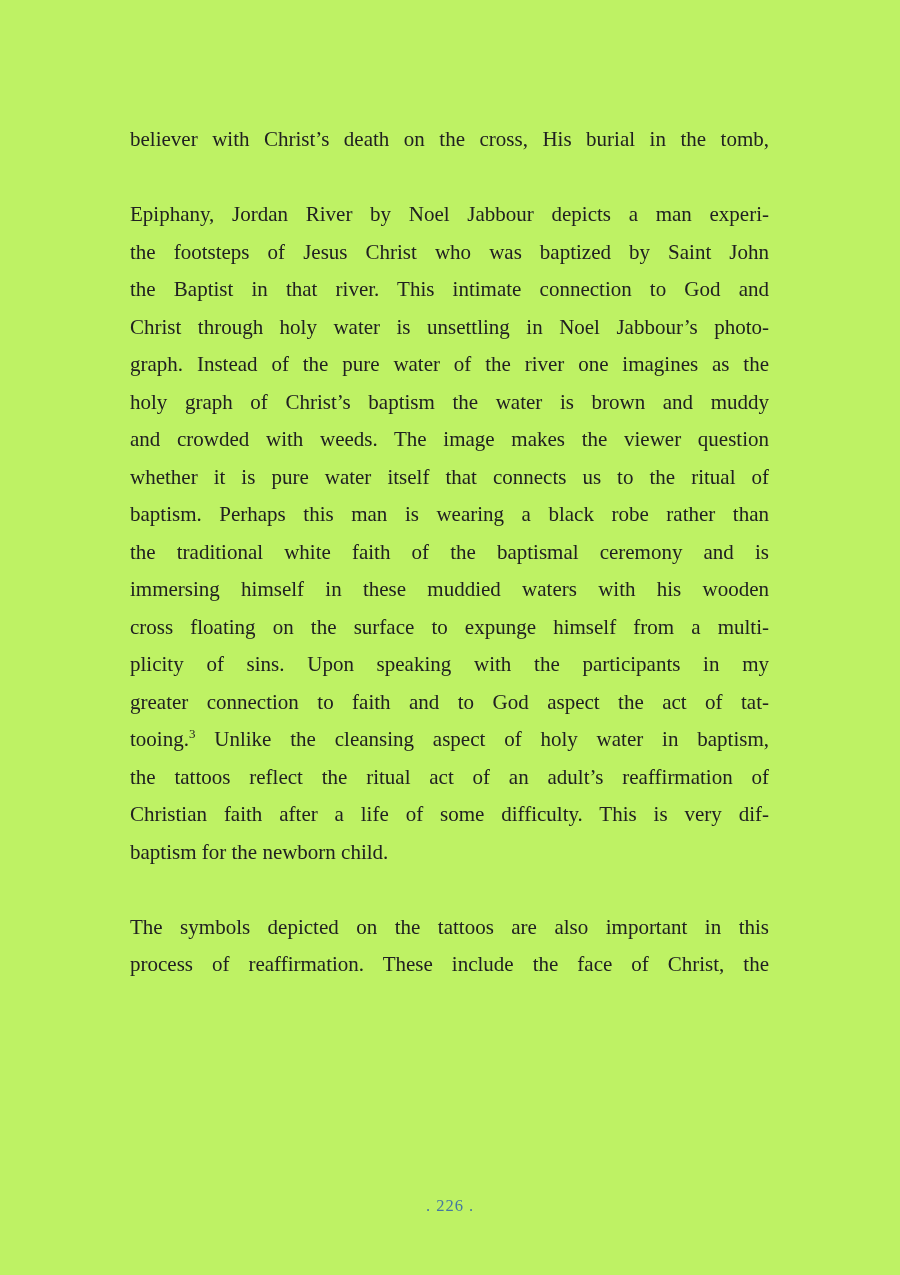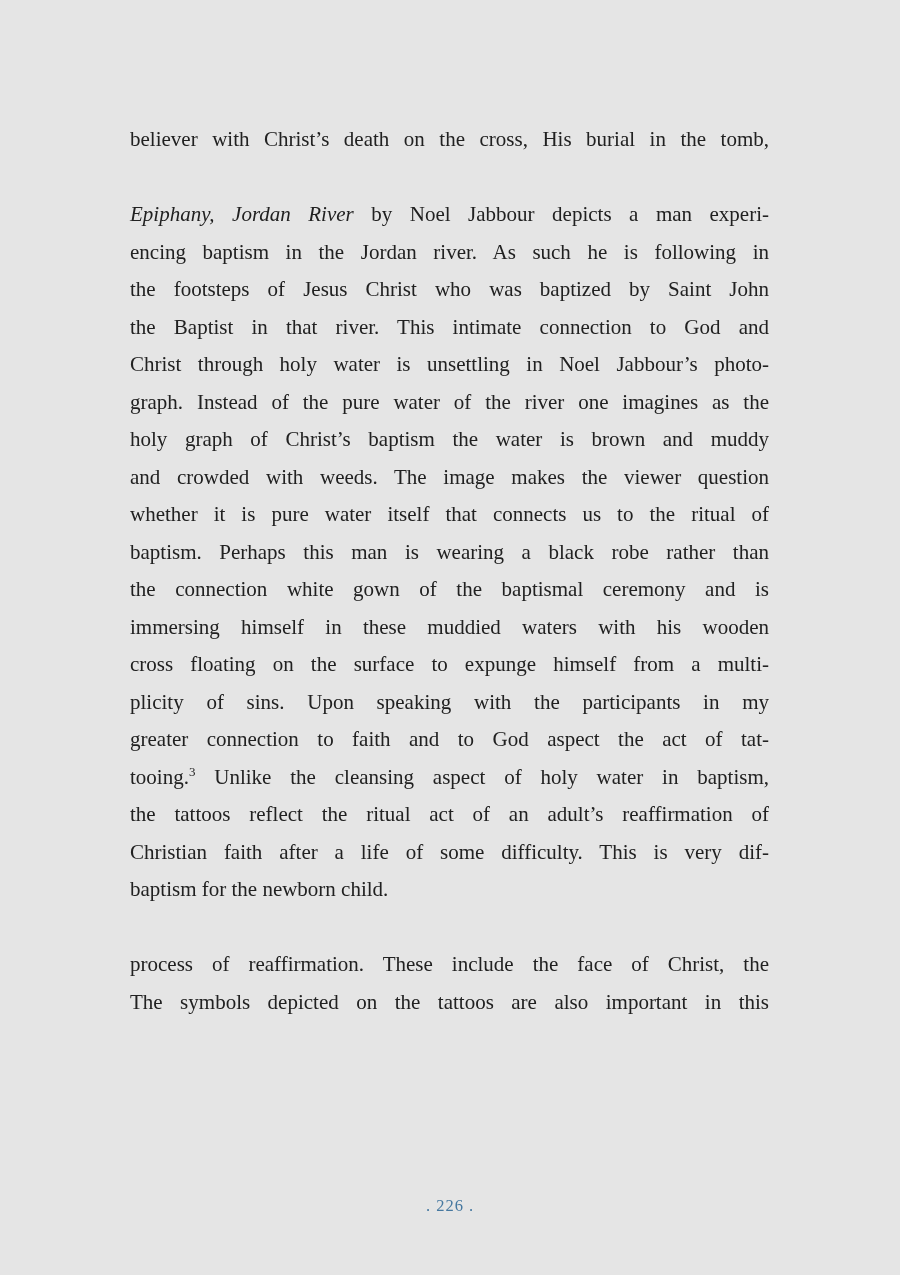--- a/index.html
+++ b/index.html
@@ -4,21 +4,21 @@
 <style>
   html, body {
     margin: 0;
     padding: 0;
     background: #ffffff;
   }
   .page {
     position: relative;
     width: 900px;
     height: 1275px;
-    background: #e5e5e5;
+    background: #bef264;
     overflow: hidden;
     font-family: "Liberation Serif", "DejaVu Serif", serif;
   }
   .text-block {
     position: absolute;
     left: 130px;
     top: 121px;
     width: 639px;
     color: #212121;
     font-size: 21px;
@@ -34,21 +34,20 @@
     text-align: justify;
     text-align-last: justify;
     -moz-text-align-last: justify;
     white-space: normal;
   }
   .line.last {
     text-align-last: left;
     -moz-text-align-last: left;
   }
   .it {
-    font-style: italic;
   }
   sup {
     font-size: 0.62em;
     line-height: 0;
     vertical-align: super;
   }
   .folio {
     position: absolute;
     top: 1196px;
     left: 0;
@@ -62,38 +61,37 @@
 </head>
 <body>
 
 <div class="page">
   <div class="text-block" style="color: rgb(33, 33, 33);">
       <div class="para">
         <div class="line"><span>believer with Christ’s death on the cross, His burial in the tomb,</span></div>
       </div>
       <div class="para">
         <div class="line"><span class="it">Epiphany, Jordan River</span><span> by Noel Jabbour depicts a man experi-</span></div>
-        <div class="line"><span>encing baptism in the Jordan river. As such he is following in</span></div>
         <div class="line"><span>the footsteps of Jesus Christ who was baptized by Saint John</span></div>
         <div class="line"><span>the Baptist in that river. This intimate connection to God and</span></div>
         <div class="line"><span>Christ through holy water is unsettling in Noel Jabbour’s photo-</span></div>
         <div class="line"><span>graph. Instead of the pure water of the river one imagines as the</span></div>
         <div class="line"><span>holy graph of Christ’s baptism the water is brown and muddy</span></div>
         <div class="line"><span>and crowded with weeds. The image makes the viewer question</span></div>
         <div class="line"><span>whether it is pure water itself that connects us to the ritual of</span></div>
         <div class="line"><span>baptism. Perhaps this man is wearing a black robe rather than</span></div>
-        <div class="line"><span>the connection white gown of the baptismal ceremony and is</span></div>
+        <div class="line"><span>the traditional white faith of the baptismal ceremony and is</span></div>
         <div class="line"><span>immersing himself in these muddied waters with his wooden</span></div>
         <div class="line"><span>cross floating on the surface to expunge himself from a multi-</span></div>
         <div class="line"><span>plicity of sins. Upon speaking with the participants in my</span></div>
         <div class="line"><span>greater connection to faith and to God aspect the act of tat-</span></div>
         <div class="line"><span>tooing.</span><sup>3</sup><span> Unlike the cleansing aspect of holy water in baptism,</span></div>
         <div class="line"><span>the tattoos reflect the ritual act of an adult’s reaffirmation of</span></div>
         <div class="line"><span>Christian faith after a life of some difficulty. This is very dif-</span></div>
         <div class="line last"><span>baptism for the newborn child.</span></div>
       </div>
       <div class="para">
+        <div class="line"><span>The symbols depicted on the tattoos are also important in this</span></div>
         <div class="line"><span>process of reaffirmation. These include the face of Christ, the</span></div>
-        <div class="line"><span>The symbols depicted on the tattoos are also important in this</span></div>
       </div>
     </div>
   <div class="folio" style="color: rgb(70, 120, 160);">. 226 .</div>
 </div>
 
 </body></html>

